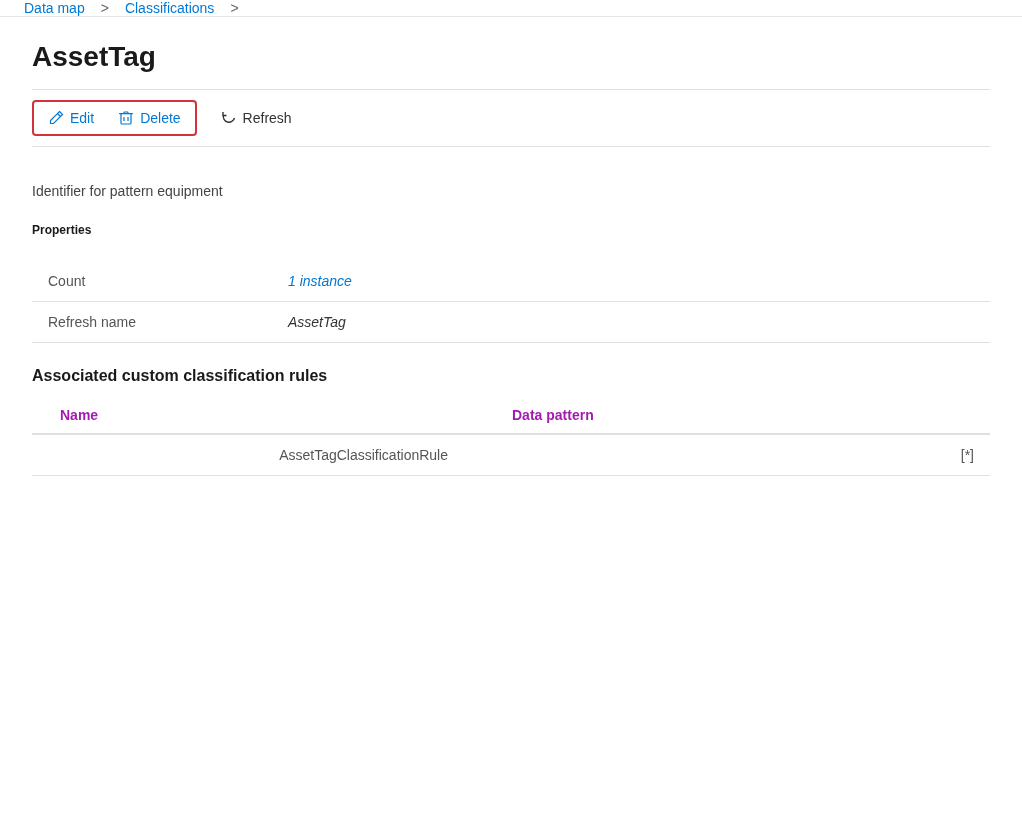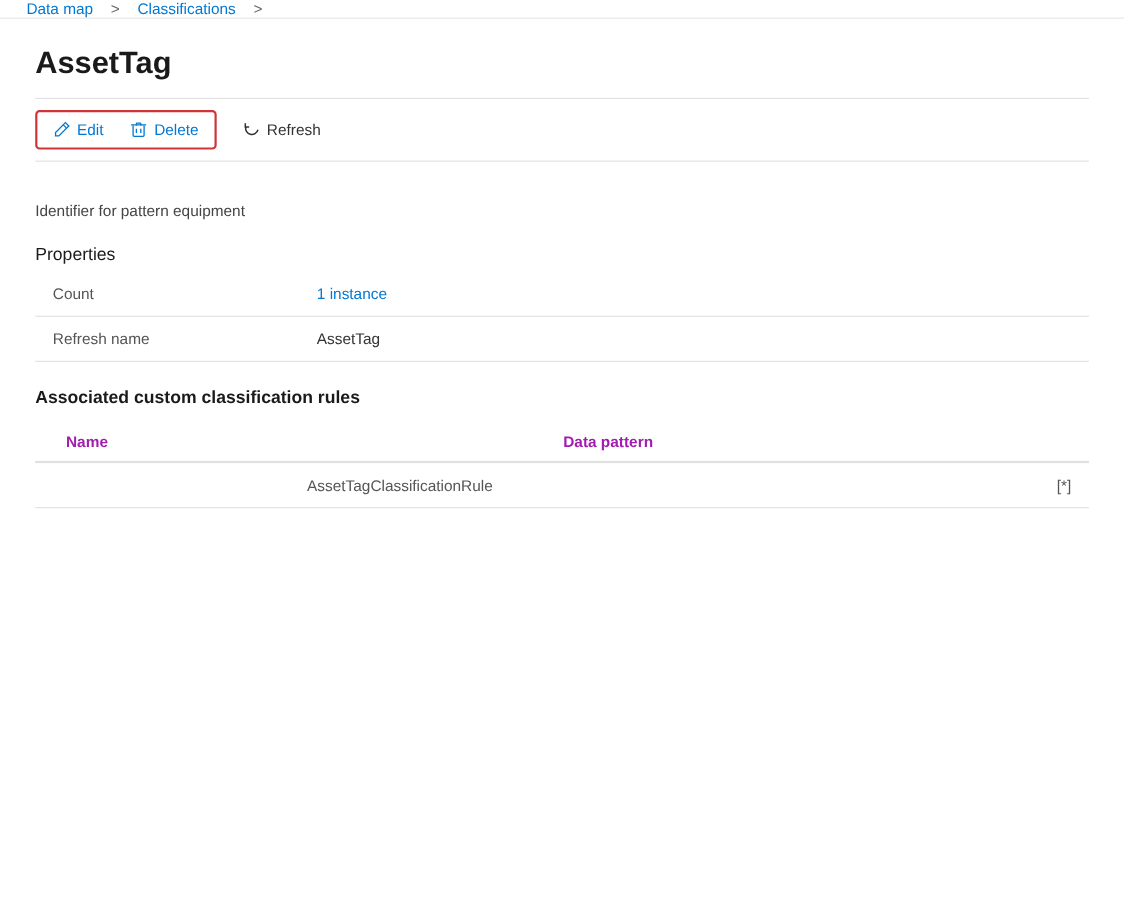--- a/index.html
+++ b/index.html
@@ -84,42 +84,43 @@
       margin-bottom: 8px;
     }
     .section-desc {
       color: #444;
       font-size: 14px;
     }
     .properties-section {
       margin-bottom: 24px;
     }
     .properties-title {
-      font-size: 16px;
-      font-weight: 400;
-      color: #1a1a1a;
-      margin-bottom: 6px;
+      font-size: 12px;
+      font-weight: 700;
+      color: #1a1a1a;
+      margin-bottom: 24px;
     }
     .property-row {
       display: flex;
       align-items: center;
       padding: 12px 16px;
       border-bottom: 1px solid #e0e0e0;
       gap: 40px;
     }
     .property-row:first-of-type {
       border-top: 1px solid #e0e0e0;
     }
     .property-label {
       color: #555;
       width: 200px;
       flex-shrink: 0;
     }
     .property-value {
       color: #333;
+      font-style: italic;
     }
     .property-value-link {
       color: #0078d4;
       cursor: pointer;
     }
     .custom-rules-section {
       margin-top: 24px;
     }
     .custom-rules-title {
       font-size: 16px;

